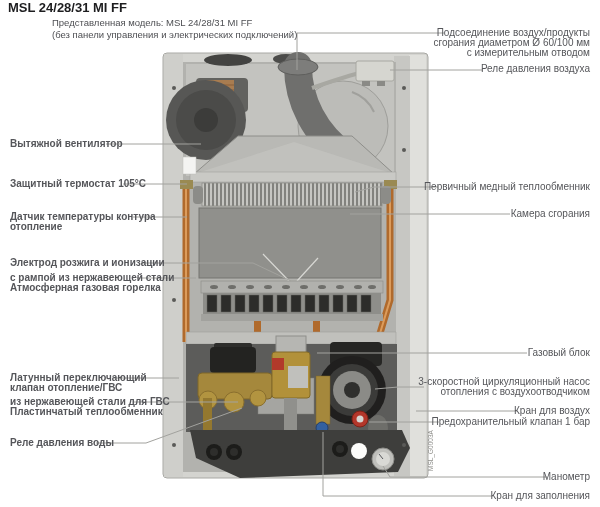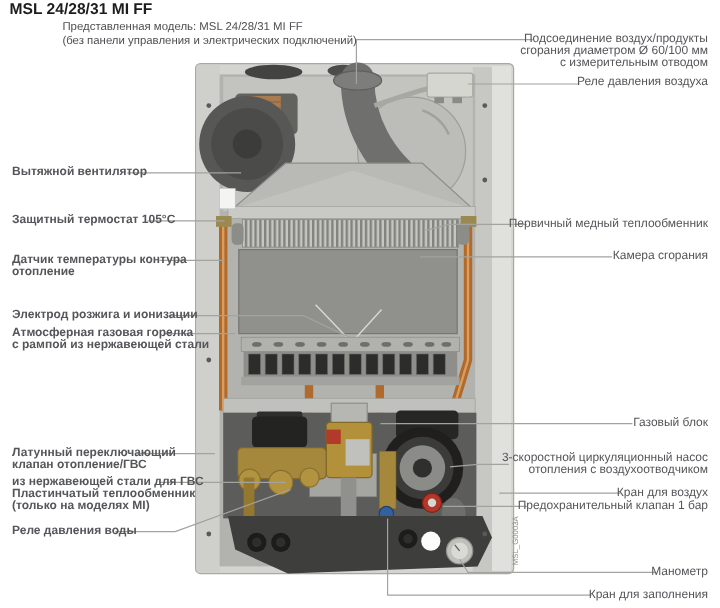--- a/index.html
+++ b/index.html
@@ -237,31 +237,30 @@
   <span>Защитный термостат 105°C</span>
 </div>
 <div class="lbl left" style="top:212px">
   <span>Датчик температуры контура</span>
   <span>отопление</span>
 </div>
 <div class="lbl left" style="top:258px">
   <span>Электрод розжига и ионизации</span>
 </div>
 <div class="lbl left" style="top:273px">
+  <span>с рампой из нержавеющей стали</span>
   <span>Атмосферная газовая горелка</span>
-  <span>с рампой из нержавеющей стали</span>
 </div>
 <div class="lbl left" style="top:373px">
   <span>Латунный переключающий</span>
   <span>клапан отопление/ГВС</span>
 </div>
 <div class="lbl left" style="top:397px">
   <span>из нержавеющей стали для ГВС</span>
   <span>Пластинчатый теплообменник</span>
-  <span>(только на моделях MI)</span>
 </div>
 <div class="lbl left" style="top:438px">
   <span>Реле давления воды</span>
 </div>
 
 <div class="lbl right" style="top:28px">
   <span>Подсоединение воздух/продукты</span>
   <span>сгорания диаметром Ø 60/100 мм</span>
   <span>с измерительным отводом</span>
 </div>

